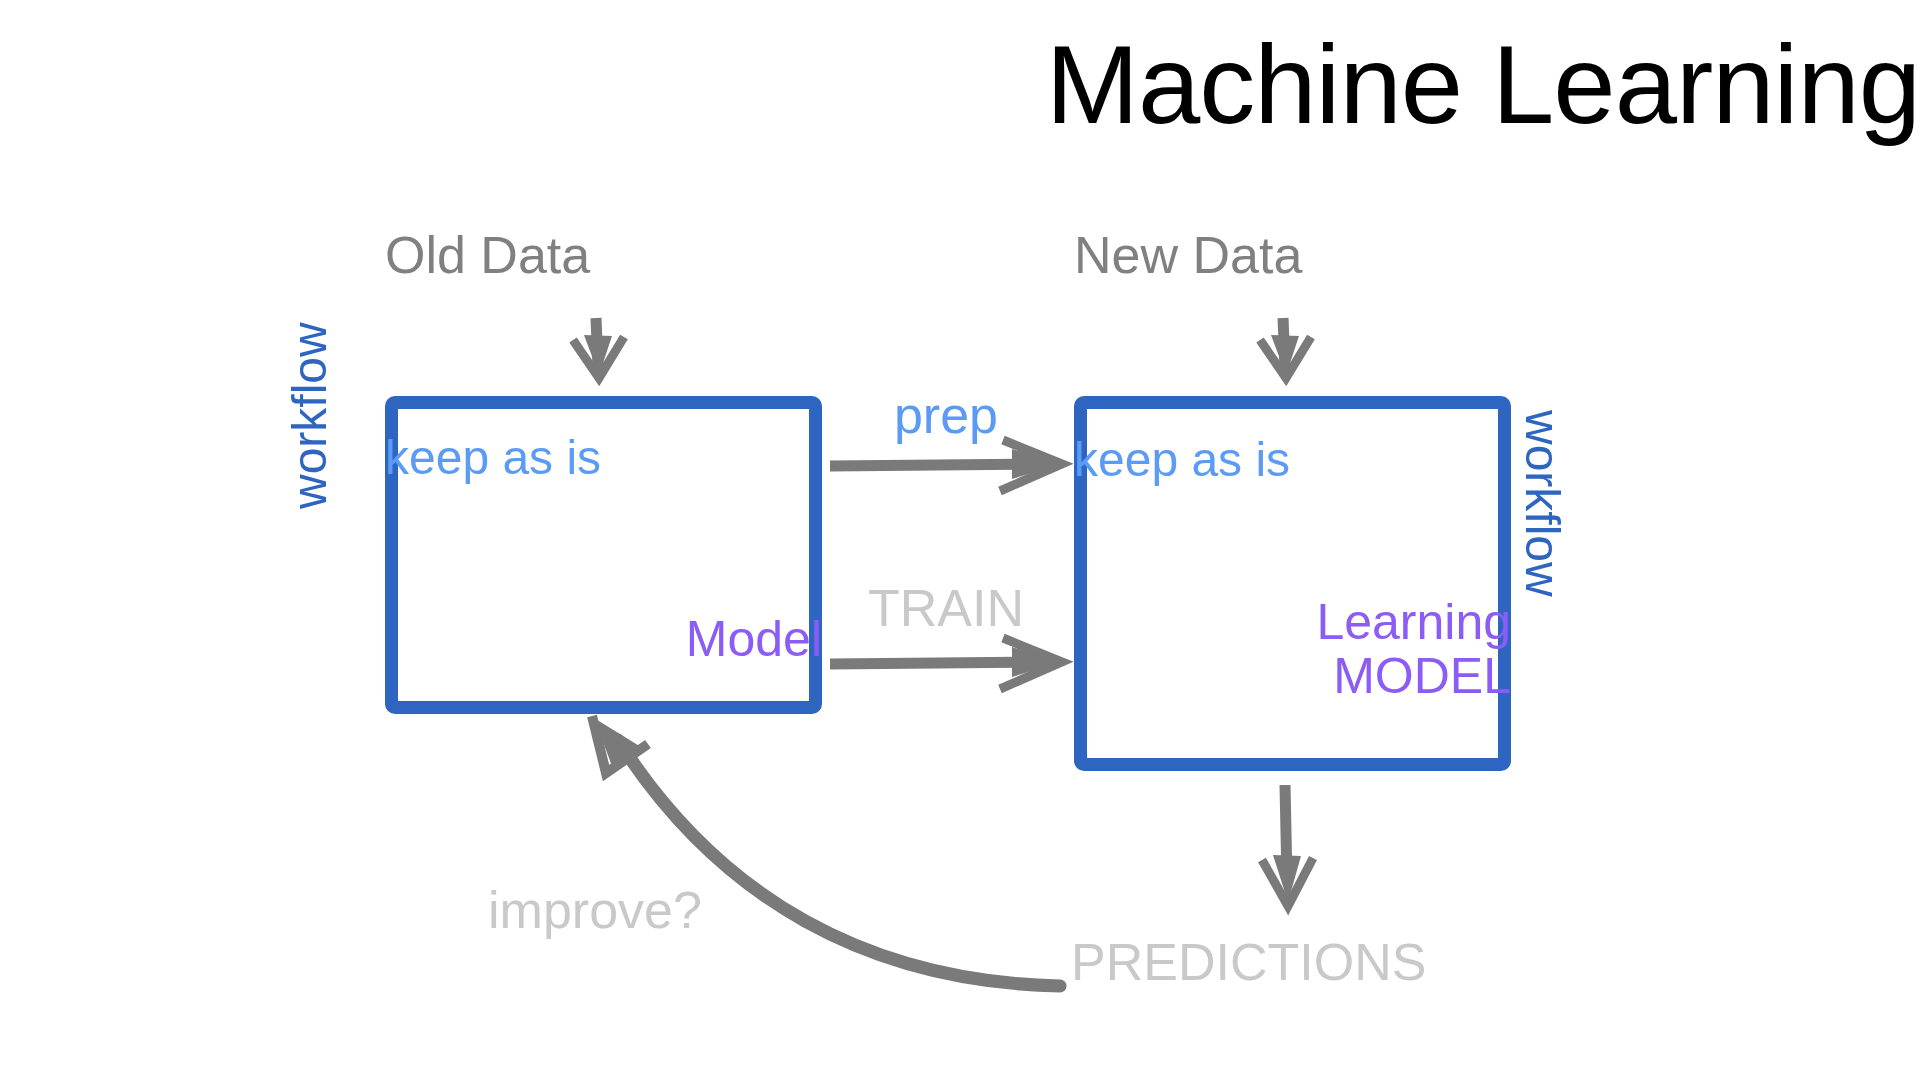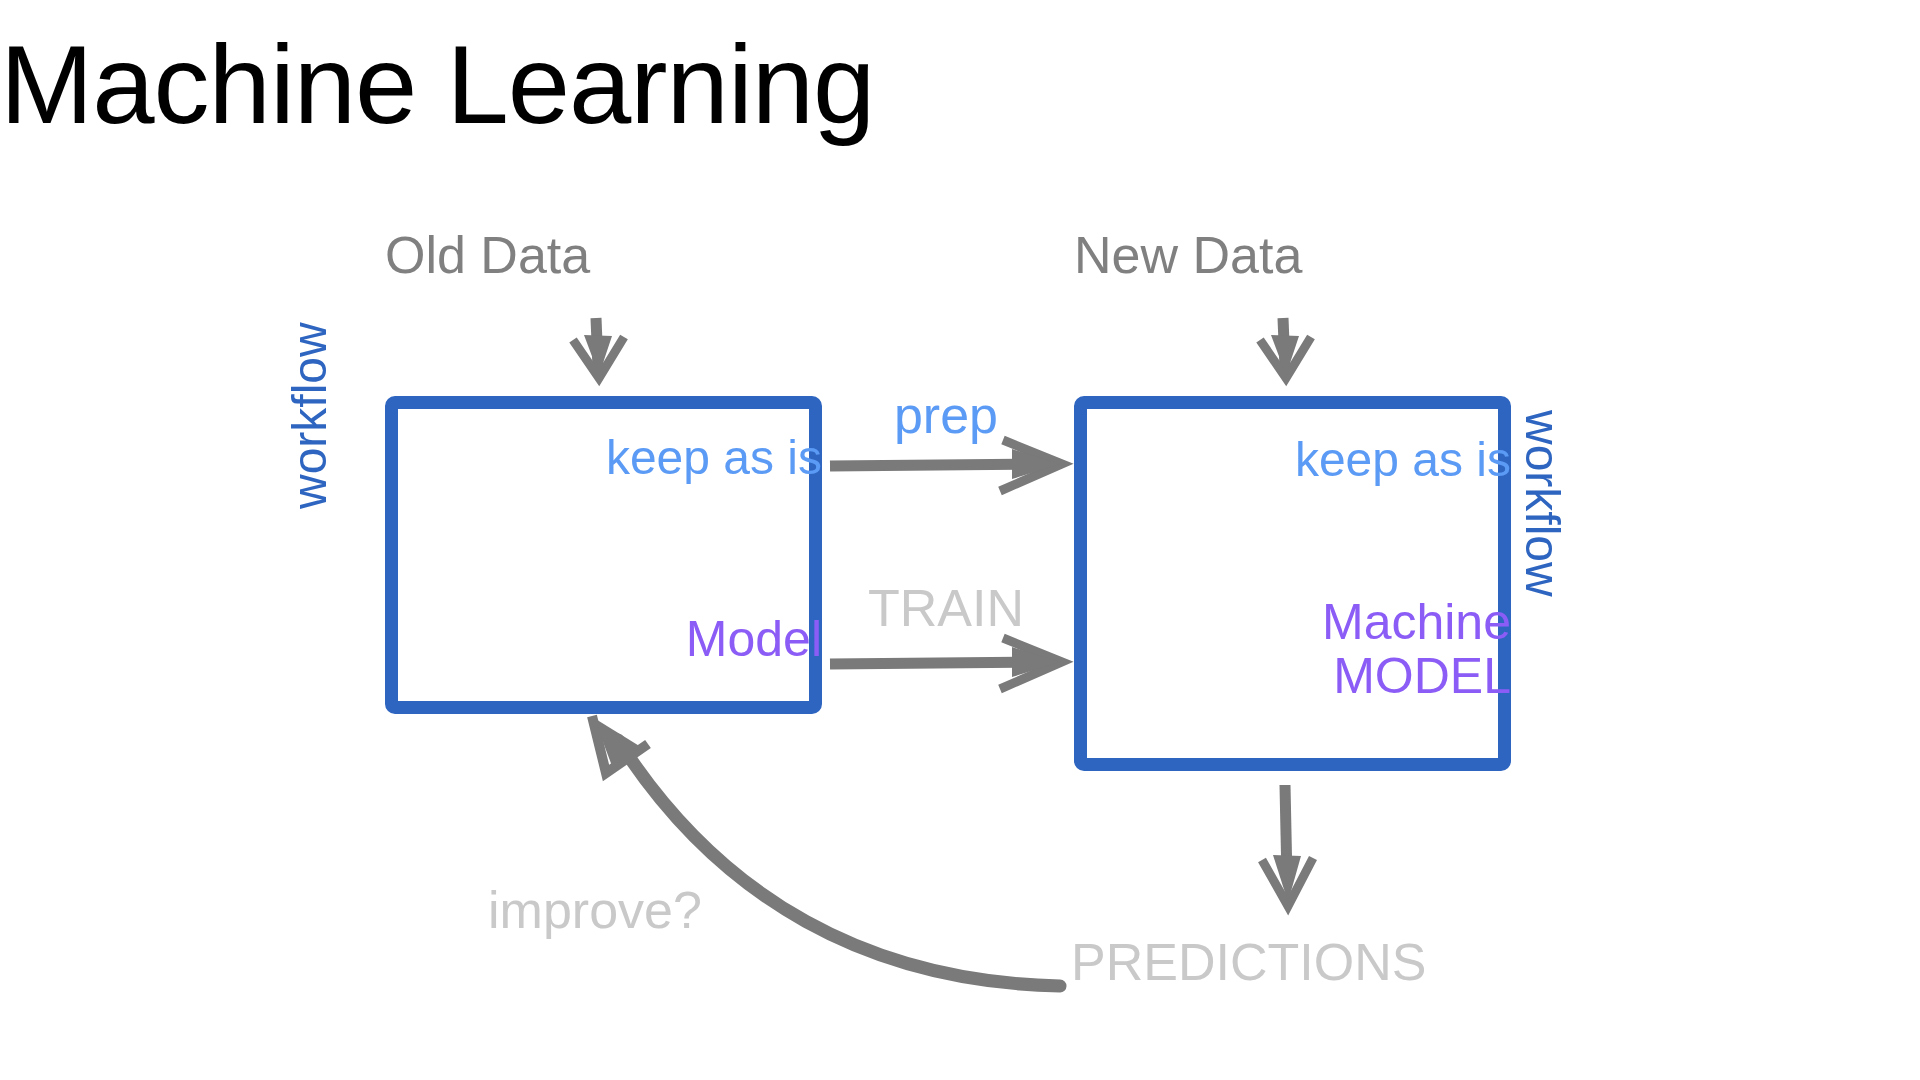--- a/index.html
+++ b/index.html
@@ -17,21 +17,21 @@
     background: #ffffff;
     overflow: hidden;
   }
   .abs { position: absolute; }
 
   
   #title {
     left: 0;
     top: 20px;
     width: 1920px;
-    text-align: left;
+    text-align: right;
     font-size: 112px;
     font-weight: 400;
     color: #000000;
     letter-spacing: -1px;
     font-family: "Liberation Sans", sans-serif;
     white-space: nowrap;
   }
 
   
   .wf-box {
@@ -49,21 +49,21 @@
     color: #808080;
     white-space: nowrap;
   }
   #old-data-label { left: 385px;  top: 225px; width: 437px; }
   #new-data-label { left: 1074px; top: 225px; width: 437px; }
 
   
   .keep-label {
     font-size: 48px;
     color: #5B9BF5;
-    text-align: right;
+    text-align: left;
     white-space: nowrap;
   }
   #keep-left  { left: 385px;  top: 430px; width: 437px; }
   #keep-right { left: 1074px; top: 432px; width: 437px; }
 
   
   .model-label {
     font-size: 50px;
     color: #8b5cf6;
     text-align: right;
@@ -211,21 +211,21 @@
 
   <div class="abs workflow-label" id="workflow-left">workflow</div>
 
   <div class="abs wf-box" id="box-right"></div>
 
   <div class="abs data-label" id="new-data-label">New Data</div>
 
   <div class="abs keep-label" id="keep-right">keep as is</div>
 
   <div class="abs model-label" id="model-right">
-    <div>Machine</div>
+    <div>Learning</div>
     <div>MODEL</div>
   </div>
 
   <div class="abs workflow-label" id="workflow-right">workflow</div>
 
   <div class="abs" id="train-label">TRAIN</div>
 
   <div class="abs" id="prep-label">prep</div>
 
   <div class="abs" id="improve-label">improve?</div>

